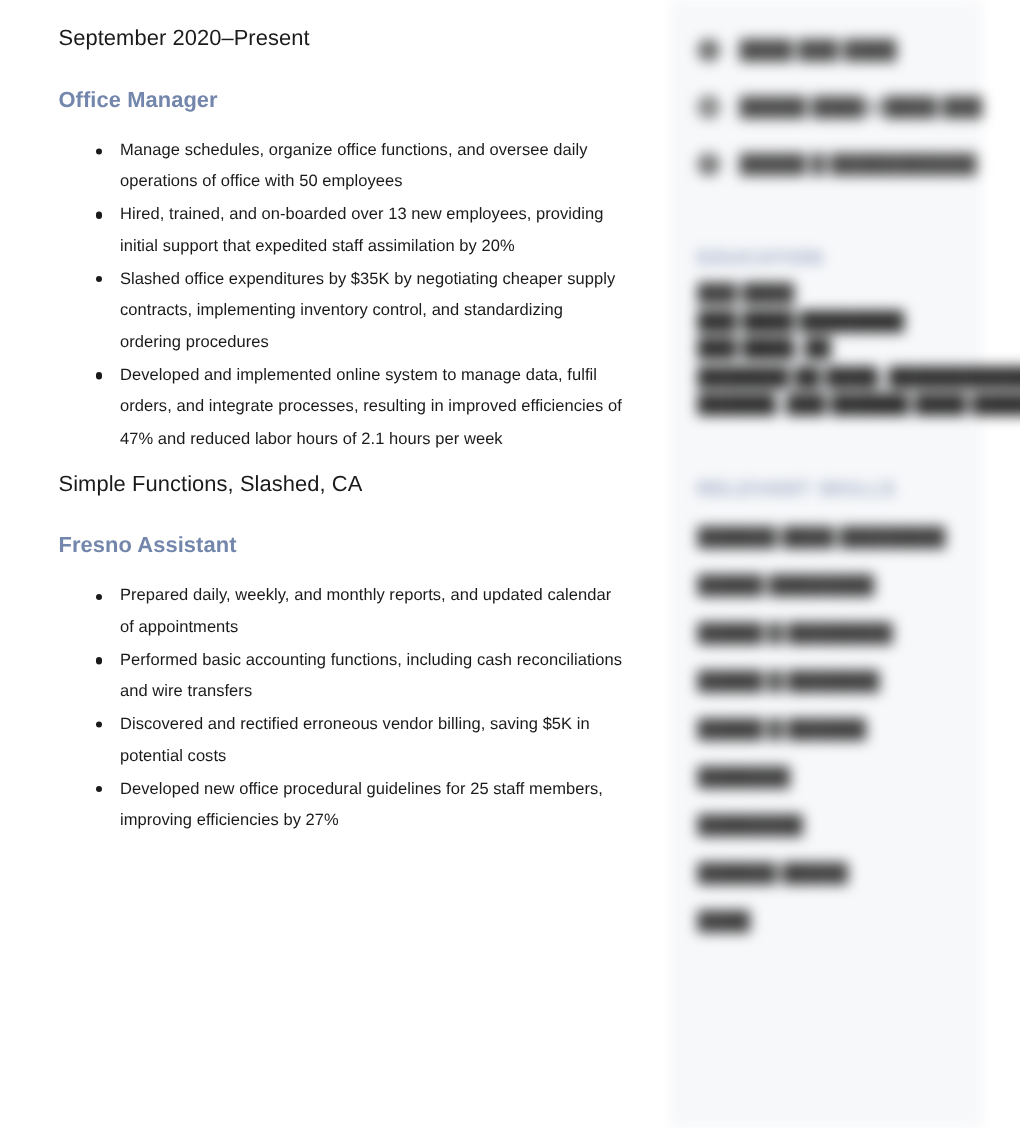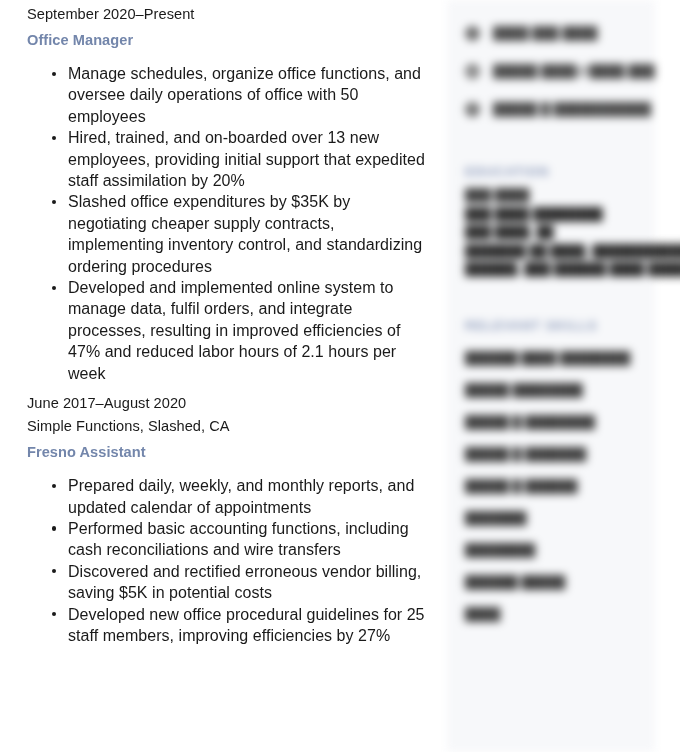--- a/index.html
+++ b/index.html
@@ -25,21 +25,21 @@
 
   
   .main-column {
     position: absolute;
     left: 0;
     top: 0;
     width: 446px;
     height: 695px;
     background: #ffffff;
     box-sizing: border-box;
-    padding: 0;
+    padding: 12px;
   }
 
   .job-block {
     padding: 0 18px 0 27px;
   }
   .job-block.first { padding-top: 3px; }
   .job-block.second { padding-top: 8px; }
 
   .job-dates,
   .job-company {
@@ -47,33 +47,33 @@
     line-height: 23px;
     color: #1a1a1a;
     letter-spacing: 0.05px;
   }
   .job-title {
     font-size: 14.6px;
     line-height: 23px;
     font-weight: bold;
     color: #7386ab;
     letter-spacing: 0.05px;
-    margin-top: 3px;
+    margin-top: 18px;
   }
 
   ul.bullets {
     list-style: none;
     margin: 11px 0 0 0;
     padding: 0;
   }
   ul.bullets li {
     position: relative;
     padding-left: 41px;
     margin-bottom: 0px;
-    font-size: 16px;
+    font-size: 11px;
     line-height: 21.4px;
     color: #1a1a1a;
     letter-spacing: 0.04px;
   }
   ul.bullets li::before {
     content: "";
     position: absolute;
     left: 25px;
     top: 8.5px;
     width: 4.2px;
@@ -203,21 +203,20 @@
       <div class="job-title">Office Manager</div>
       <ul class="bullets">
         <li>Manage schedules, organize office functions, and oversee daily operations of office with 50 employees</li>
         <li>Hired, trained, and on-boarded over 13 new employees, providing initial support that expedited staff assimilation by 20%</li>
         <li>Slashed office expenditures by $35K by negotiating cheaper supply contracts, implementing inventory control, and standardizing ordering procedures</li>
         <li>Developed and implemented online system to manage data, fulfil orders, and integrate processes, resulting in improved efficiencies of 47% and reduced labor hours of 2.1 hours per week</li>
       </ul>
     </div>
 
     <div class="job-block second">
-      <div class="job-dates">June 2017–August 2020</div>
       <div class="job-company">Simple Functions, Slashed, CA</div>
       <div class="job-title">Fresno Assistant</div>
       <ul class="bullets">
         <li>Prepared daily, weekly, and monthly reports, and updated calendar of appointments</li>
         <li>Performed basic accounting functions, including cash reconciliations and wire transfers</li>
         <li>Discovered and rectified erroneous vendor billing, saving $5K in potential costs</li>
         <li>Developed new office procedural guidelines for 25 staff members, improving efficiencies by 27%</li>
       </ul>
     </div>
 

